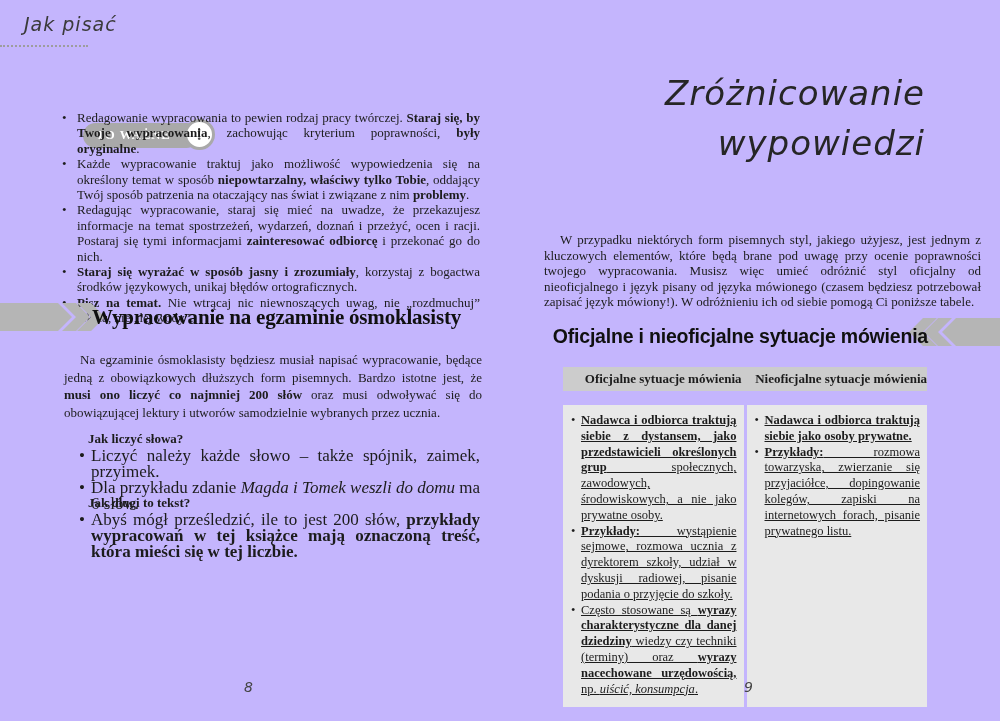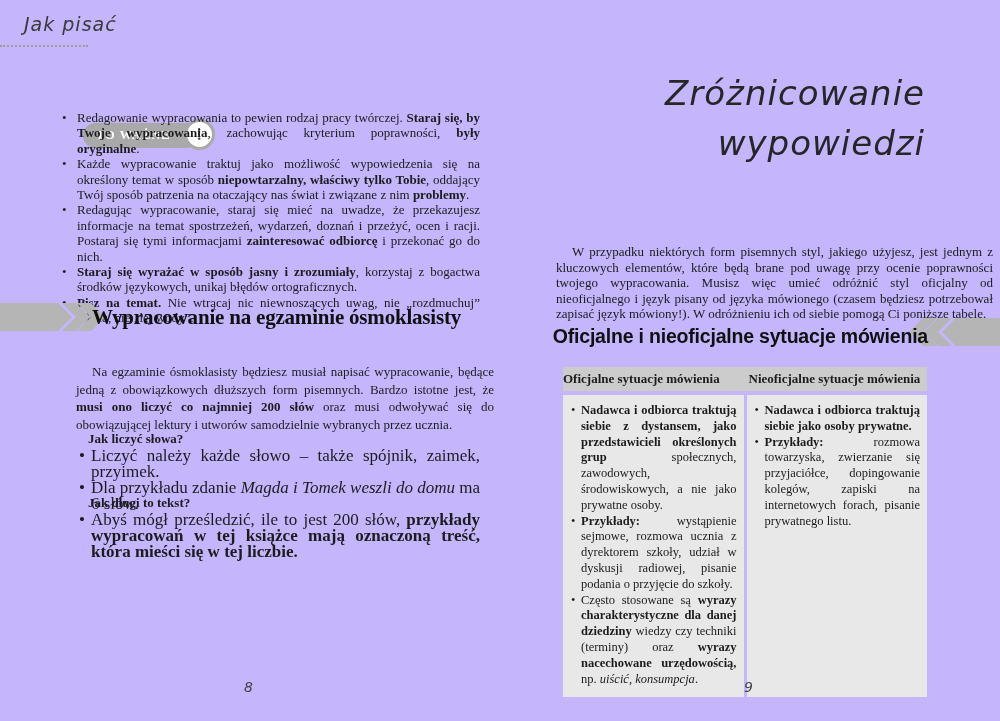--- a/index.html
+++ b/index.html
@@ -31,42 +31,42 @@
   .bl-item::before{content:"•";position:absolute;left:2px;}
   .main-bullets{left:60px;top:110px;width:420px;font-size:13px;line-height:15.4px;}
   .sub-bullets{left:78px;width:402px;font-size:17px;line-height:16px;}
   .sub-bullets .bl-item{padding-left:13px;}
   .sub-bullets .bl-item::before{left:1px;}
 
   .arrow-left{position:absolute;left:0;top:303px;}
   .section-heading{position:absolute;left:92px;top:305px;margin:0;
     font-family:Liberation Serif, serif;font-weight:700;font-size:21px;letter-spacing:-0.2px;color:#101010;}
 
-  .para{position:absolute;margin:16px;text-align:justify;text-indent:16px;font-size:13px;}
+  .para{position:absolute;margin:4px;text-align:justify;text-indent:16px;font-size:13px;}
   .left-intro{left:60px;top:347px;width:418px;line-height:17.5px;}
 
   .subhead{position:absolute;left:88px;font-size:13px;font-weight:700;}
   .pos-sub1t{top:431px;} .pos-sub1l{top:448px;} .pos-sub2t{top:495px;} .pos-sub2l{top:512px;}
 
   .pagenum{position:absolute;font-size:14px;color:#444;}
   .pn-left{left:244px;top:679px;} .pn-right{left:744px;top:679px;}
 
   
   .chapter-title{position:absolute;right:75px;top:68px;text-align:right;
     font-size:34px;line-height:50px;color:#262626;letter-spacing:1px;}
   .right-intro{left:540px;top:228px;width:437px;line-height:15.5px;}
 
   .arrow-right{position:absolute;right:0;top:318px;}
   .table-heading{position:absolute;right:72px;top:325px;margin:0;white-space:nowrap;
     font-family:"Liberation Sans",sans-serif;font-weight:700;font-size:19.5px;letter-spacing:-0.2px;color:#101010;}
 
   .sit-table{position:absolute;left:563px;top:367px;width:364px;}
   .thead{display:grid;grid-template-columns:1fr 1fr;gap:7px;background:var(--table-header-bg);}
-  .th{text-align:left;font-weight:700;font-size:13px;line-height:24px;}
-  .tbody{display:grid;grid-template-columns:1fr 1fr;gap:3px;margin-top:4px;align-items:stretch;}
+  .th{text-align:right;font-weight:700;font-size:13px;line-height:24px;}
+  .tbody{display:grid;grid-template-columns:1fr 1fr;gap:3px;margin-top:14px;align-items:stretch;text-decoration:underline;}
   .td{background:var(--table-cell-bg);padding:8px 7px 10px 5px;}
   .td .bl-item{font-size:12.5px;line-height:15.8px;padding-left:13px;}
   .td .bl-item::before{left:3px;}
 
   .b{font-weight:700;} .i{font-style:italic;}
 </style>
 </head>
 <body>
 
 <div class="canvas">

